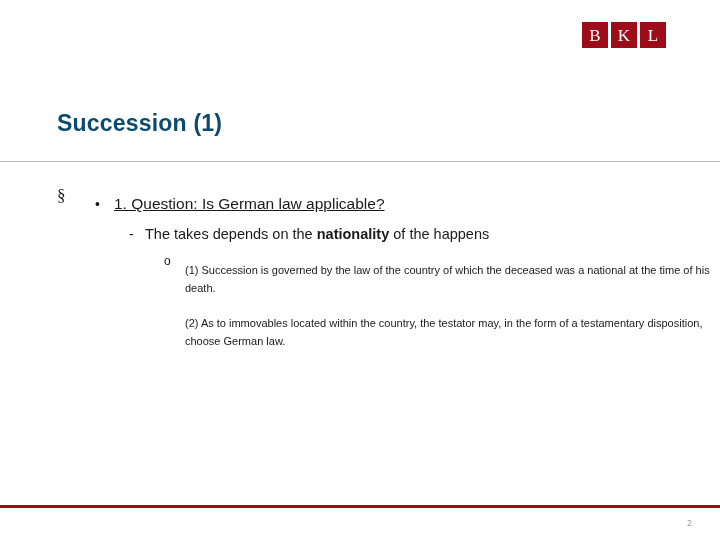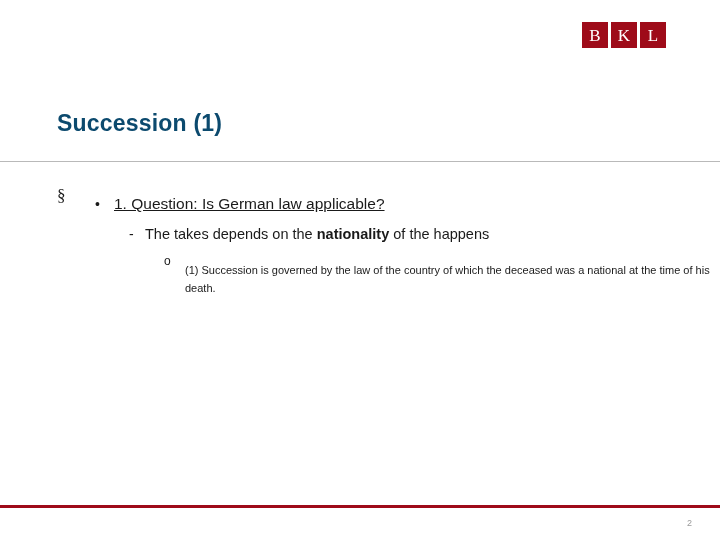--- a/index.html
+++ b/index.html
@@ -189,19 +189,20 @@
     <div class="lvl3">
       <span class="bullet">-</span>
       <span>The takes depends on the </span><b>nationality</b><span> of the happens</span>
     </div>
 
     <div class="lvl4">
       <span class="bullet">o</span>
     </div>
 
     <div class="lvl5">(1) Succession is governed by the law of the country of which the deceased was a national at the time of his death.</div>
+    <div class="lvl5">(2) As to immovables located within the country, the testator may, in the form of a testamentary disposition, choose German law.</div>
 
   </div>
 
   <div class="footer-bar"></div>
   <div class="page-number">2</div>
 
 </div>
 
 </body></html>

